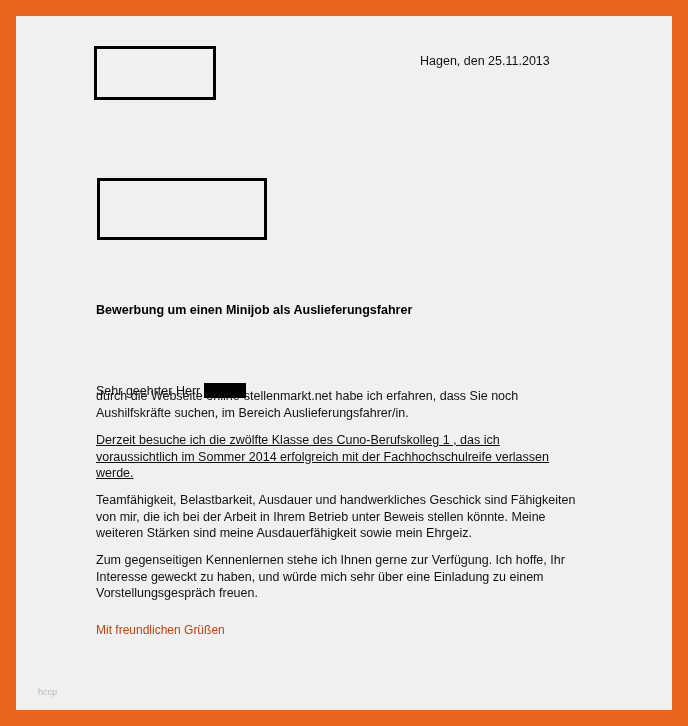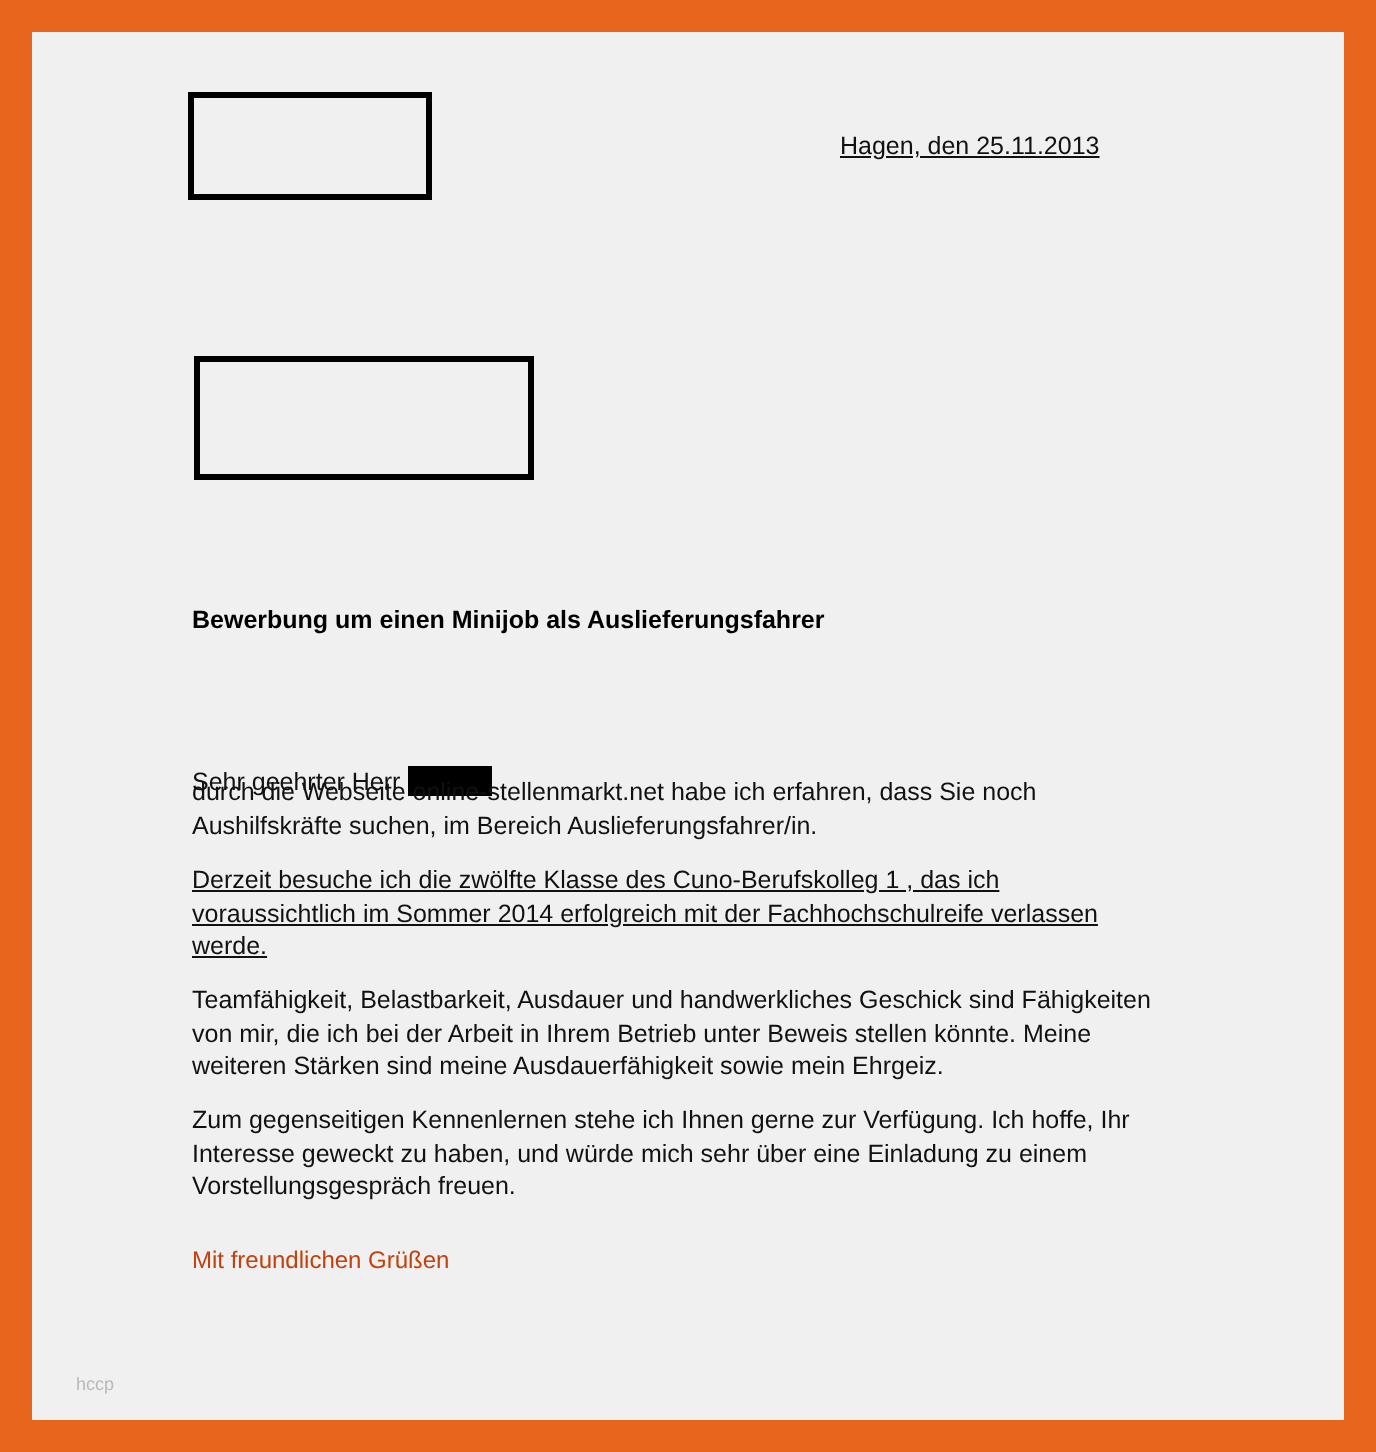--- a/index.html
+++ b/index.html
@@ -27,25 +27,24 @@
     top: 16px;
     width: 656px;
     height: 694px;
     background: #f0f0f0;
     box-sizing: border-box;
   }
   
   .date-line {
     position: absolute;
     left: 404px;
-    top: 50px;
+    top: 38px;
     font-size: 12.5px;
     color: #111;
     white-space: nowrap;
-    text-decoration: underline;
   }
   
   .redact-box {
     position: absolute;
     background: #f0f0f0;
     border: 3px solid #000;
     box-sizing: border-box;
   }
   .redact-box.sender {
     left: 78px;

